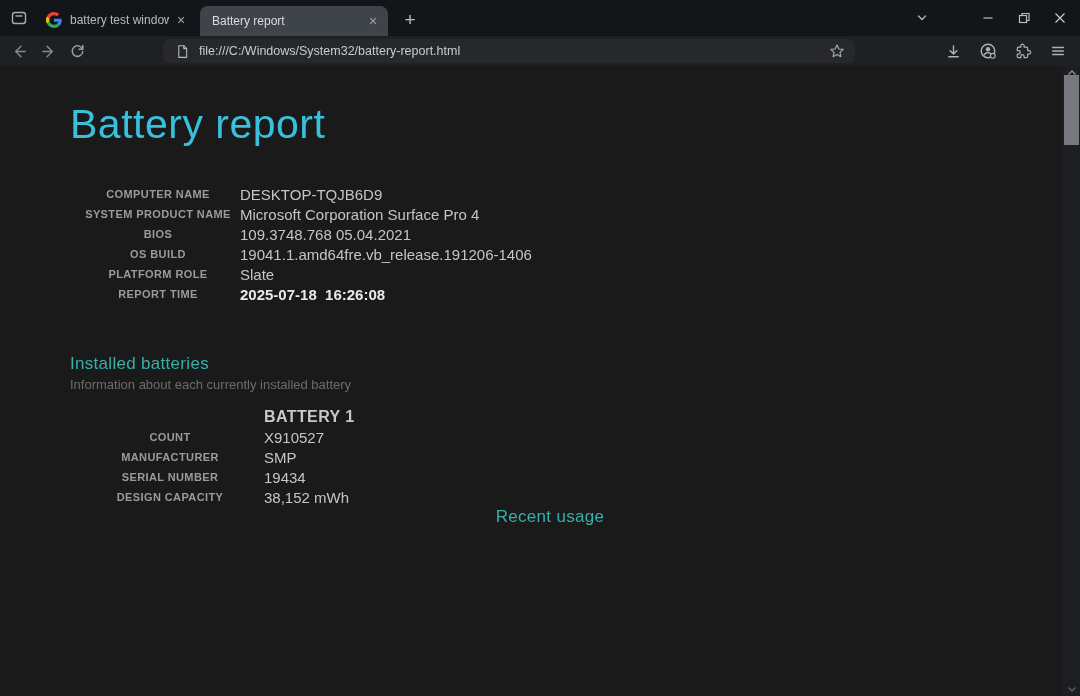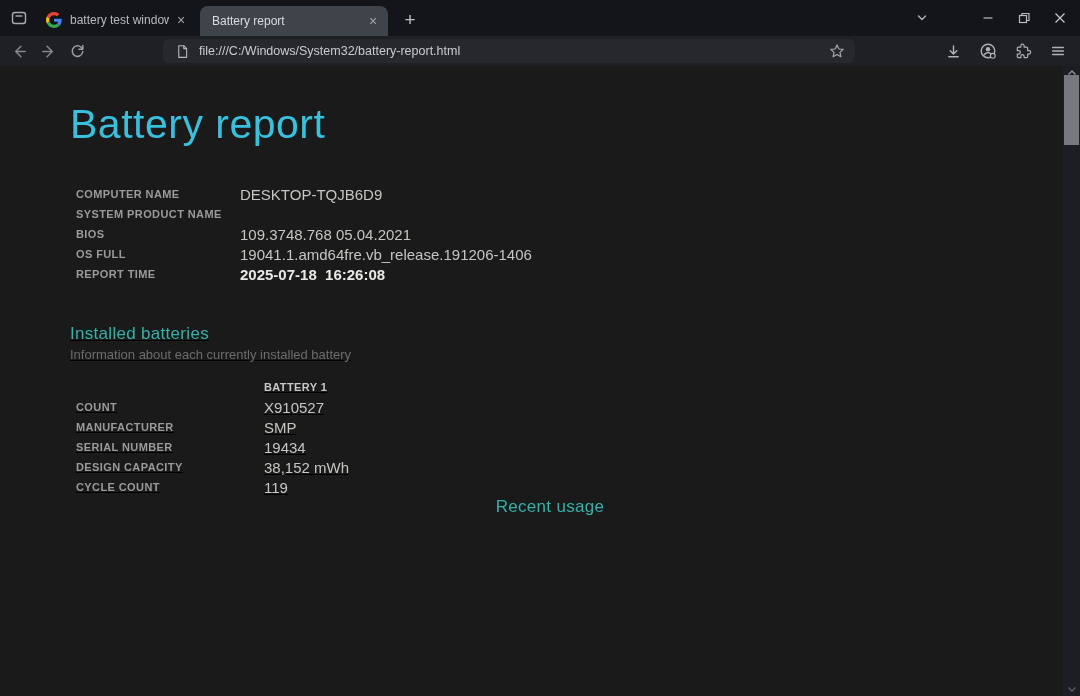--- a/index.html
+++ b/index.html
@@ -72,30 +72,30 @@
   }
   .report { position:absolute; left:70px; top:0; width:960px; }
   h1.report-title {
     margin:34px 0 0 0; font-size:41px; line-height:48px; font-weight:300;
     color:var(--page-title,#38c0dc); letter-spacing:0.5px;
   }
   .kv-table { margin-top:36px; }
   .kv-row { display:flex; align-items:center; height:20px; padding-left:6px; }
   .kv-label {
     flex:0 0 auto; width:164px; font-size:11px; font-weight:bold;
-    color:var(--label-text,#9b9b9b); letter-spacing:0.4px; white-space:pre;
+    color:var(--label-text,#9b9b9b); letter-spacing:0.4px; white-space:pre;text-align:center;
   }
   .kv-value { font-size:15px; color:var(--value-text,#c6c5c2); white-space:pre; }
   .kv-value.strong { font-weight:bold; color:#e9e9e7; }
   .battery-table .kv-label { width:188px; }
   .battery-table .kv-header {
-    font-size:11px; font-weight:bold; color:#c9c8c6; letter-spacing:0.4px;
+    font-size:16px; font-weight:bold; color:#c9c8c6; letter-spacing:0.4px;
   }
   .gap-row { margin-top:7px; }
-  .section { margin-top:40px;text-decoration:underline; }
+  .section { margin-top:50px; }
   h2.section-heading {
     margin:0; font-size:17px; font-weight:400;
     color:var(--section-heading,#36b0a8); letter-spacing:0.3px;
   }
   .section-subtitle { margin-top:3px; font-size:13px; color:var(--subtitle-text,#6c6c6c); }
   .battery-table { margin-top:15px; }
   .next-section { margin-top:53px;text-align:center; }
 
   
   .scrollbar {
@@ -234,28 +234,33 @@
 
       <h1 class="report-title">Battery report</h1>
 
       <div class="kv-table">
         <div class="kv-row">
           <span class="kv-label">COMPUTER NAME</span>
           <span class="kv-value">DESKTOP-TQJB6D9</span>
         </div>
         <div class="kv-row">
           <span class="kv-label">SYSTEM PRODUCT NAME</span>
+          <span class="kv-value">Microsoft Corporation Surface Pro 4</span>
         </div>
         <div class="kv-row">
           <span class="kv-label">BIOS</span>
           <span class="kv-value">109.3748.768 05.04.2021</span>
         </div>
         <div class="kv-row">
-          <span class="kv-label">OS FULL</span>
+          <span class="kv-label">OS BUILD</span>
           <span class="kv-value">19041.1.amd64fre.vb_release.191206-1406</span>
+        </div>
+        <div class="kv-row">
+          <span class="kv-label">PLATFORM ROLE</span>
+          <span class="kv-value">Slate</span>
         </div>
         <div class="kv-row">
           <span class="kv-label">REPORT TIME</span>
           <span class="kv-value strong">2025-07-18  16:26:08</span>
         </div>
       </div>
 
       <div class="section">
         <h2 class="section-heading">Installed batteries</h2>
         <div class="section-subtitle">Information about each currently installed battery</div>
@@ -273,24 +278,20 @@
             <span class="kv-label">MANUFACTURER</span>
             <span class="kv-value">SMP</span>
           </div>
           <div class="kv-row">
             <span class="kv-label">SERIAL NUMBER</span>
             <span class="kv-value">19434</span>
           </div>
           <div class="kv-row">
             <span class="kv-label">DESIGN CAPACITY</span>
             <span class="kv-value">38,152 mWh</span>
-          </div>
-          <div class="kv-row">
-            <span class="kv-label">CYCLE COUNT</span>
-            <span class="kv-value">119</span>
           </div>
         </div>
       </div>
 
       <h2 class="section-heading next-section">Recent usage</h2>
     </div>
 
     <div class="scrollbar">
       <div class="sb-arrow sb-up">
         <svg width="10" height="8" viewBox="0 0 10 8">

